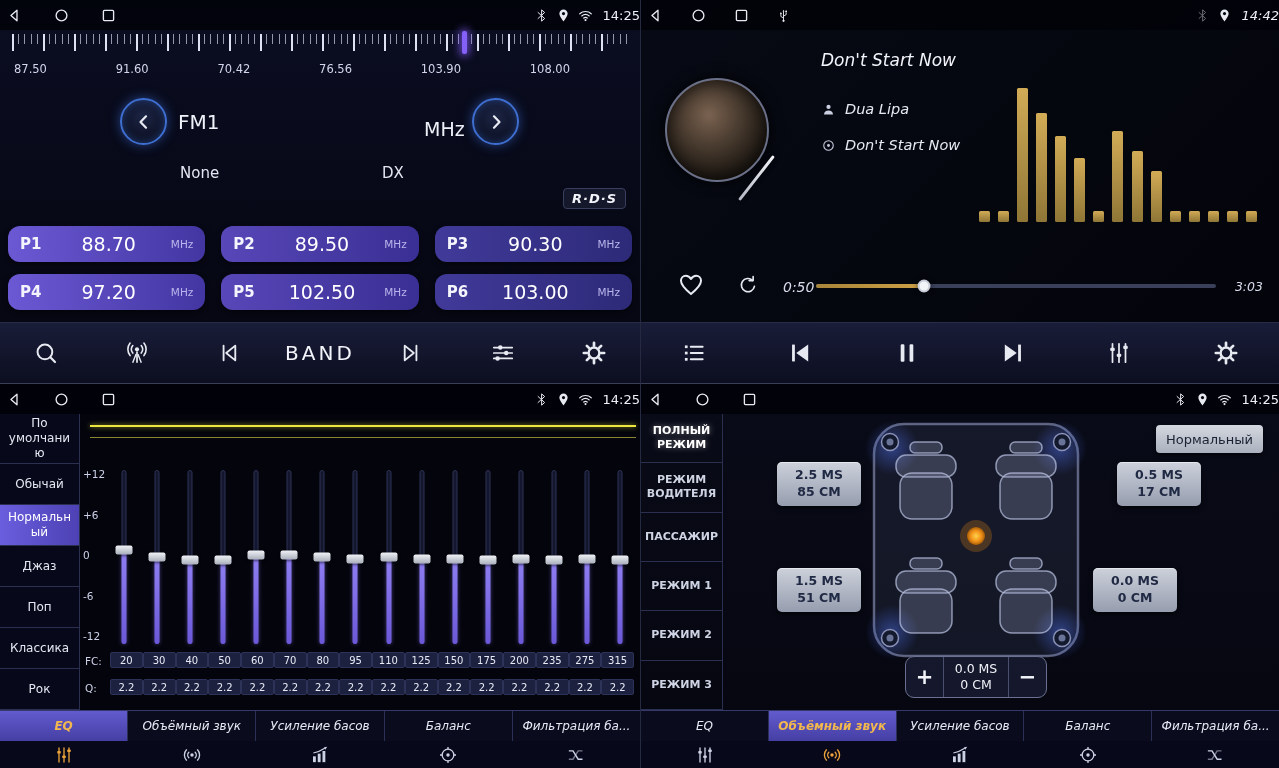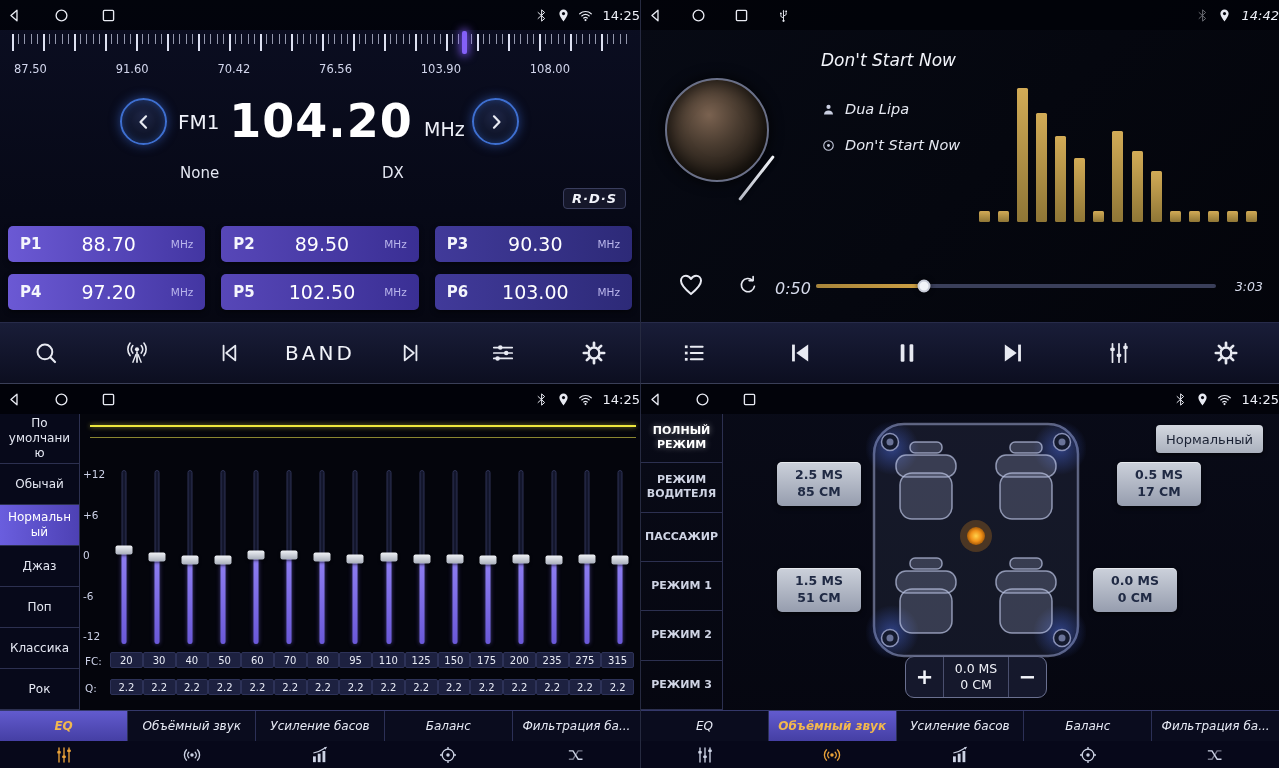--- a/index.html
+++ b/index.html
@@ -33,21 +33,21 @@
   .freq-labels { position:absolute; top:62px; left:14px; width:556px; display:flex; justify-content:space-between; font-size:11.5px; color:#d2d6ec; }
   .tune-btn { position:absolute; width:47px; height:47px; border-radius:50%; border:2px solid #3e6fd0; background:radial-gradient(circle at 50% 38%,#1d2546,#0b0f1f 75%); box-shadow:0 0 11px rgba(60,110,220,.55), inset 0 0 9px rgba(60,110,220,.45); display:flex; align-items:center; justify-content:center; color:#8fb4f4; }
   .tune-left { left:120px; top:98px; } .tune-right { left:472px; top:98px; }
   .band-name { position:absolute; left:178px; top:110px; font-size:20px; color:#f0f2fa; }
   .none-label { position:absolute; left:180px; top:164px; font-size:15px; color:#e4e7f2; }
   .big-freq { position:absolute; left:228px; top:94px; width:186px; text-align:center; font-size:46px; font-weight:bold; letter-spacing:1px; color:#ffffff; }
   .mhz-label { position:absolute; left:424px; top:118px; font-size:19px; color:#eef0f8; }
   .dx-label { position:absolute; left:382px; top:164px; font-size:15px; color:#e4e7f2; }
   .rds { position:absolute; right:14px; top:188px; font-style:italic; font-weight:bold; font-size:13px; letter-spacing:1px; color:#f2f4fa; background:#15172a; padding:2px 8px; border-radius:4px; border:1px solid #3a3e5e; }
   .presets { position:absolute; left:8px; right:8px; top:226px; display:grid; grid-template-columns:repeat(3,1fr); gap:12px 16px; }
-  .preset { height:36px; border-radius:5px; display:flex; align-items:center; padding:0 12px; box-shadow:0 2px 5px rgba(0,0,0,.5); }
+  .preset { height:36px; border-radius:12px; display:flex; align-items:center; padding:0 12px; box-shadow:0 2px 5px rgba(0,0,0,.5); }
   .preset:nth-child(3n+1) { background:linear-gradient(90deg,#6b59d4,#4336a2); }
   .preset:nth-child(3n+2) { background:linear-gradient(90deg,#5747b8,#3a2f94); }
   .preset:nth-child(3n+3) { background:linear-gradient(90deg,#413a9a,#2d2a78); }
   .p-id { font-size:15px; font-weight:bold; width:34px; text-align:left; color:#f4f5fc; }
   .p-freq { flex:1; text-align:center; font-size:19px; color:#ffffff; }
   .p-unit { font-size:10.5px; color:#bab6ec; width:30px; text-align:right; }
   .bar { position:absolute; left:0; right:0; bottom:0; height:61px; display:flex; align-items:center; background:linear-gradient(180deg,#191d38,#0c0e20); border-top:1px solid #272b4a; }
   .titem { flex:1; display:flex; align-items:center; justify-content:center; color:#eef0f8; }
   .band-word { font-size:20px; letter-spacing:3px; color:#f2f4fa; }
 
@@ -55,21 +55,21 @@
   .album { position:absolute; left:24px; top:78px; width:104px; height:104px; border-radius:50%; border:2px solid #6a7088; background:radial-gradient(circle at 42% 35%,#7a6250 0%,#4a3c30 35%,#201a14 70%,#0e0c09 100%); box-shadow:0 0 14px rgba(0,0,0,.85), inset 0 0 18px rgba(0,0,0,.7); }
   .tonearm { position:absolute; left:88px; top:70px; width:3px; height:56px; background:linear-gradient(180deg,#f2f4f8,#b4b8c4); border-radius:2px; transform:rotate(38deg); box-shadow:0 0 4px rgba(0,0,0,.6); }
   .track-title { position:absolute; left:180px; top:50px; font-size:17px; color:#f2f4fa; }
   .meta-row { position:absolute; left:180px; display:flex; align-items:center; gap:9px; font-size:14.5px; color:#e6e9f2; }
   .artist-row { top:101px; } .album-row { top:137px; }
   .meta-row .ic { color:#c9cee0; }
   .spectrum { position:absolute; left:338px; right:22px; top:88px; height:134px; display:flex; align-items:flex-end; justify-content:space-between; }
   .sbar { width:11px; border-radius:1.5px; background:linear-gradient(180deg,#d2ab56,#8f7636); }
   .heart-btn { position:absolute; left:36px; top:271px; color:#eef0f8; }
   .repeat-btn { position:absolute; left:96px; top:274px; color:#eef0f8; }
-  .elapsed { position:absolute; left:134px; top:279px; font-size:16px; color:#d6daea; }
+  .elapsed { position:absolute; left:142px; top:279px; font-size:14px; color:#d6daea; }
   .duration { position:absolute; right:16px; top:279px; font-size:12.5px; color:#d6daea; }
   .ptrack { position:absolute; left:175px; top:284px; width:400px; height:4px; border-radius:2px; background:#3a3f5a; }
   .pfill { position:absolute; left:0; top:0; bottom:0; border-radius:2px; background:linear-gradient(90deg,#a8853a,#cda045); }
   .pthumb { position:absolute; top:50%; width:13px; height:13px; border-radius:50%; background:#f2f4f8; border:2px solid #c8ccd8; transform:translate(-50%,-50%); box-shadow:0 0 5px rgba(0,0,0,.7); }
 
   
   .audio-tabs { position:absolute; left:0; right:0; bottom:27px; height:31px; display:flex; background:#0a0c1e; border-top:1px solid #34386a; }
   .audio-tab { flex:1; display:flex; align-items:center; justify-content:center; font-size:12px; color:#e6e9f4; border-right:1px solid #2c3056; white-space:nowrap; overflow:hidden;font-style:italic; }
   .audio-tab:last-of-type { border-right:none; }
   .audio-tab.active { background:linear-gradient(180deg,#625bce,#453fa4); color:#f2b84e; font-weight:bold; }
@@ -314,21 +314,20 @@
         <span>108.00</span>
     </div>
 
     <button class="tune-btn tune-left">
         <svg class="ic i22">
           <use href="#i-chev-l"></use>
         </svg>
       </button>
     <div class="band-name">FM1</div>
     <div class="none-label">None</div>
-    <div class="big-freq">104.20</div>
     <div class="mhz-label">MHz</div>
     <div class="dx-label">DX</div>
     <button class="tune-btn tune-right">
         <svg class="ic i22">
           <use href="#i-chev-r"></use>
         </svg>
       </button>
     <div class="rds">R·D·S</div>
 
     <div class="presets">

